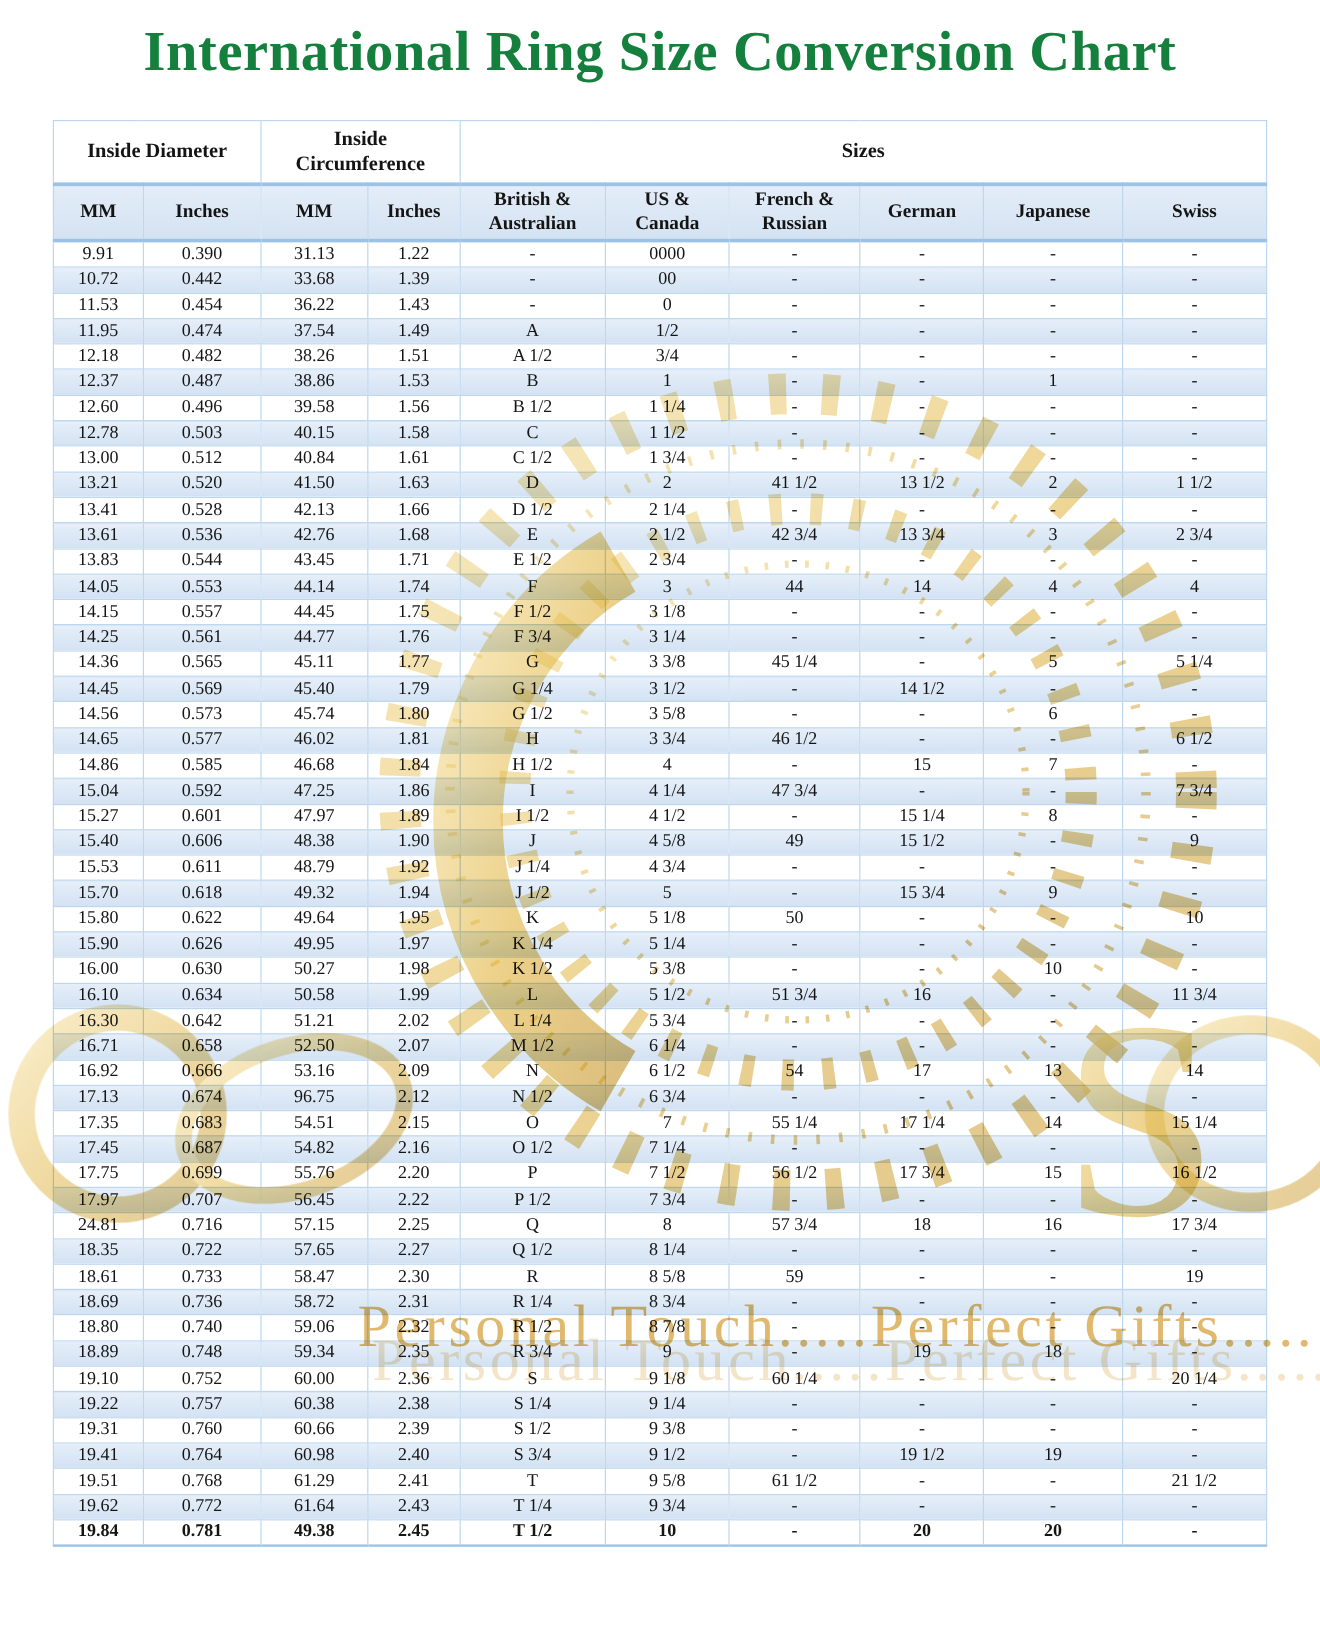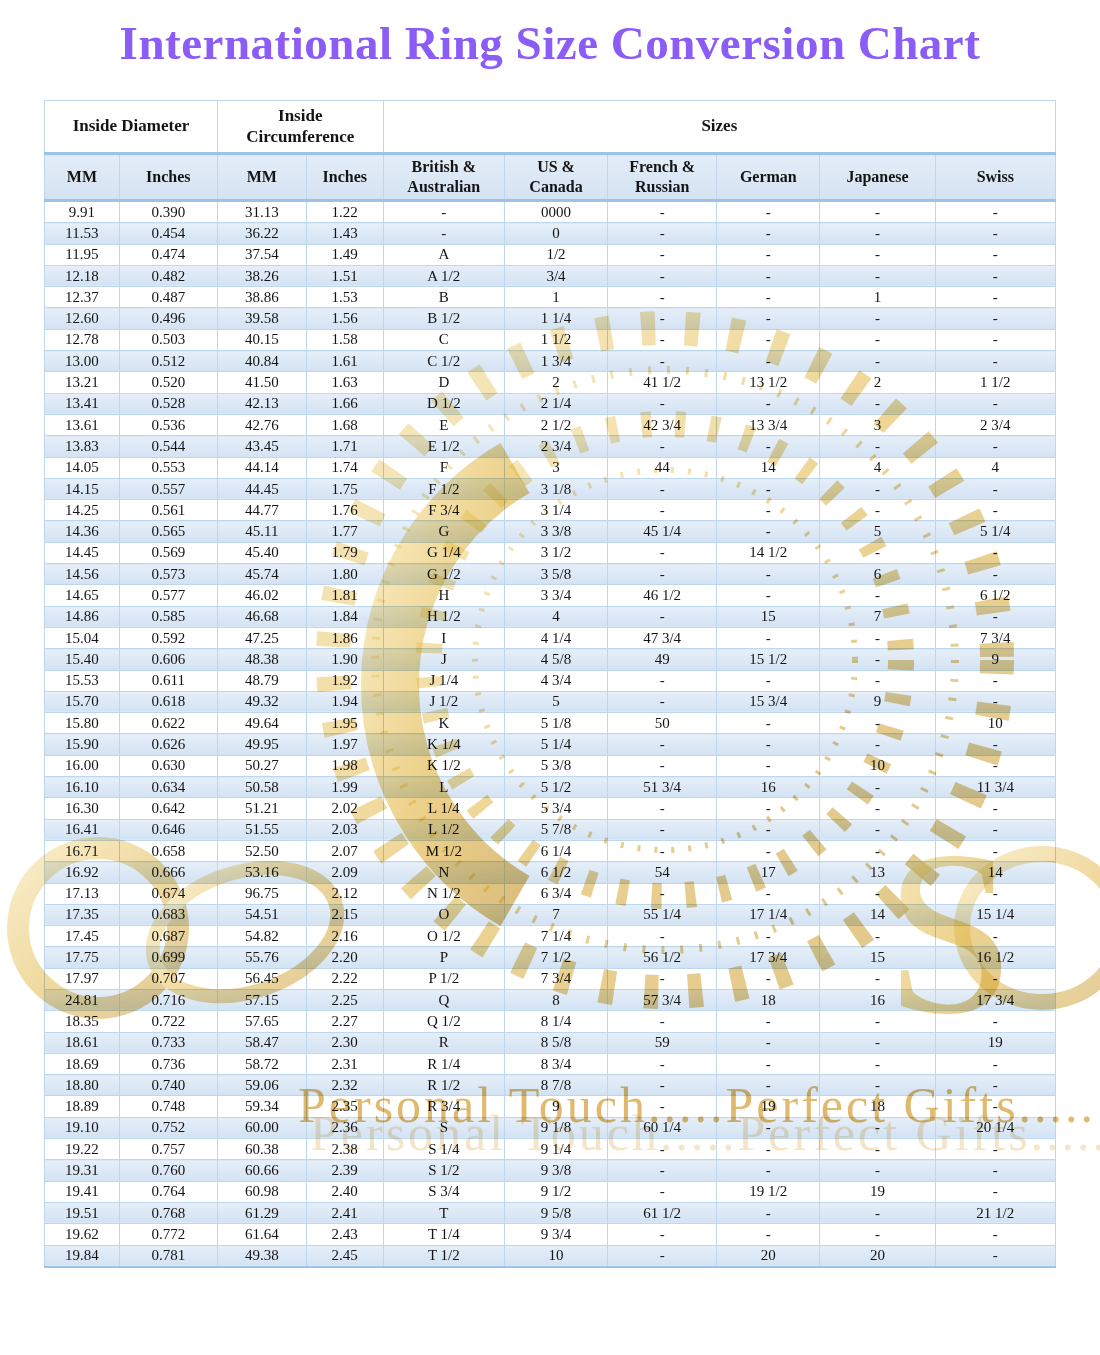--- a/index.html
+++ b/index.html
@@ -2,40 +2,40 @@
 <html><head>
 <meta charset="utf-8">
 <style>
   html,body{margin:0;padding:0;}
   body{
     width:1100px;height:1355px;background:#ffffff;position:relative;overflow:hidden;
     font-family:"Liberation Serif", serif;
   }
   .title{
     position:absolute;top:16px;left:0;width:100%;margin:0;text-align:center;
-    font-size:47px;font-weight:bold;color:#8b5cf6;letter-spacing:.5px;
+    font-size:47px;font-weight:bold;color:#15803d;letter-spacing:.5px;
   }
   .table-wrap{position:absolute;left:44px;top:100px;width:1012px;z-index:1;}
   table{width:100%;border-collapse:collapse;table-layout:fixed;}
   th,td{
     border:1px solid #bdd7ee;text-align:center;vertical-align:middle;padding:0;
     color:#141414;overflow:hidden;white-space:nowrap;
   }
   tr.group-row th{
     background:#ffffff;font-size:17px;font-weight:bold;height:51px;
     border-bottom:3px solid #9cc2e5;white-space:pre-line;line-height:1.2;
   }
   tr.cols-row th{
     background:linear-gradient(180deg,#e4edf8 0%,#d4e2f2 100%);
     font-size:16px;font-weight:bold;height:44px;border-bottom:3px solid #9cc2e5;
     white-space:pre-line;line-height:1.25;
   }
   tbody td{font-size:15px;height:20.3px;line-height:1;background:#ffffff;}
   tbody tr:nth-child(even) td{background:linear-gradient(180deg,#e6eff9 0%,#d3e2f3 100%);}
-  tbody tr:last-child td{border-bottom:2.5px solid #9cc2e5;}
+  tbody tr:last-child td{border-bottom:2.5px solid #9cc2e5;font-weight:bold;}
   .watermark{
     position:absolute;left:0;top:0;width:1100px;height:1355px;z-index:2;
     pointer-events:none;mix-blend-mode:multiply;
   }
 </style>
 </head>
 <body>
 
 <h1 class="title">International Ring Size Conversion Chart</h1>
 
@@ -83,20 +83,32 @@
           <td>31.13</td>
           <td>1.22</td>
           <td>-</td>
           <td>0000</td>
           <td>-</td>
           <td>-</td>
           <td>-</td>
           <td>-</td>
         </tr>
         <tr>
+          <td>10.72</td>
+          <td>0.442</td>
+          <td>33.68</td>
+          <td>1.39</td>
+          <td>-</td>
+          <td>00</td>
+          <td>-</td>
+          <td>-</td>
+          <td>-</td>
+          <td>-</td>
+        </tr>
+        <tr>
           <td>11.53</td>
           <td>0.454</td>
           <td>36.22</td>
           <td>1.43</td>
           <td>-</td>
           <td>0</td>
           <td>-</td>
           <td>-</td>
           <td>-</td>
           <td>-</td>
@@ -323,20 +335,32 @@
           <td>47.25</td>
           <td>1.86</td>
           <td>I</td>
           <td>4 1/4</td>
           <td>47 3/4</td>
           <td>-</td>
           <td>-</td>
           <td>7 3/4</td>
         </tr>
         <tr>
+          <td>15.27</td>
+          <td>0.601</td>
+          <td>47.97</td>
+          <td>1.89</td>
+          <td>I 1/2</td>
+          <td>4 1/2</td>
+          <td>-</td>
+          <td>15 1/4</td>
+          <td>8</td>
+          <td>-</td>
+        </tr>
+        <tr>
           <td>15.40</td>
           <td>0.606</td>
           <td>48.38</td>
           <td>1.90</td>
           <td>J</td>
           <td>4 5/8</td>
           <td>49</td>
           <td>15 1/2</td>
           <td>-</td>
           <td>9</td>
@@ -413,32 +437,20 @@
           <td>-</td>
           <td>11 3/4</td>
         </tr>
         <tr>
           <td>16.30</td>
           <td>0.642</td>
           <td>51.21</td>
           <td>2.02</td>
           <td>L 1/4</td>
           <td>5 3/4</td>
-          <td>-</td>
-          <td>-</td>
-          <td>-</td>
-          <td>-</td>
-        </tr>
-        <tr>
-          <td>16.41</td>
-          <td>0.646</td>
-          <td>51.55</td>
-          <td>2.03</td>
-          <td>L 1/2</td>
-          <td>5 7/8</td>
           <td>-</td>
           <td>-</td>
           <td>-</td>
           <td>-</td>
         </tr>
         <tr>
           <td>16.71</td>
           <td>0.658</td>
           <td>52.50</td>
           <td>2.07</td>

